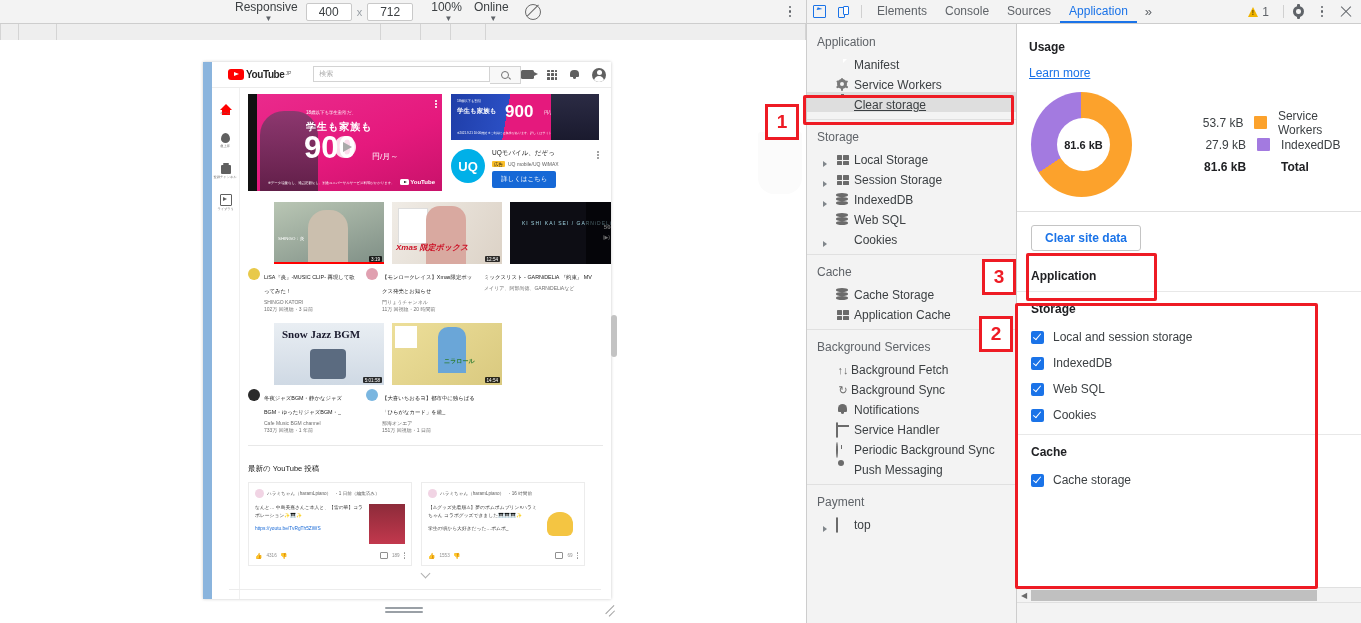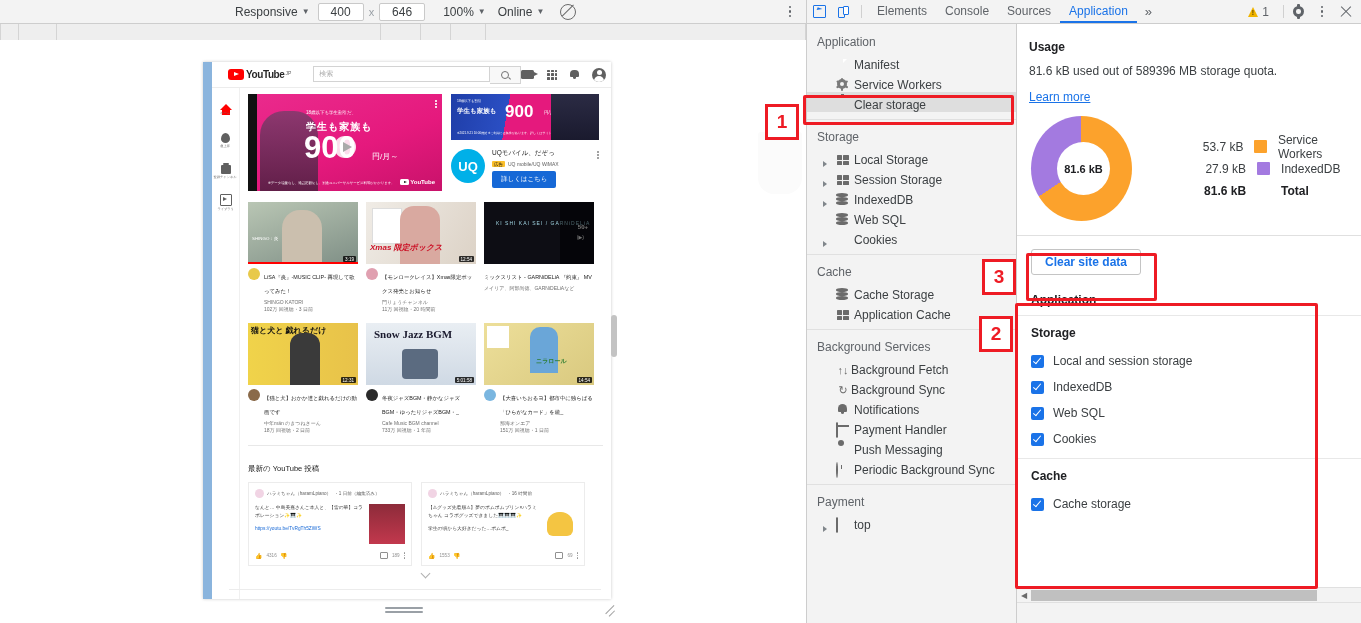--- a/index.html
+++ b/index.html
@@ -12,21 +12,21 @@
   .root{position:relative;width:1361px;height:623px;}
 
   
   .page-pane{position:absolute;left:0;top:0;width:806px;height:623px;background:#fff;}
   .dt-toolbar{
     position:absolute;left:0;top:0;width:806px;height:23px;background:#f3f3f3;
     border-bottom:1px solid #cdcdcd;display:flex;align-items:center;
   }
   .tb-spacer{flex:0 0 229px;}
   .tb-item{display:flex;align-items:center;height:23px;padding:0 6px;color:#3c4043;font-size:12px;white-space:nowrap;}
-  .tb-item.sel{cursor:pointer;}
+  .tb-item.sel{cursor:pointer;flex-direction:column;}
   .caret{font-size:8px;margin-left:4px;color:#5f6368;}
   .dim-input{
     width:44px;height:16px;border:1px solid #c9c9c9;background:#fff;border-radius:2px;
     text-align:center;font-size:12px;color:#3c4043;line-height:16px;margin:0 2px;
     font-family:"Liberation Sans",sans-serif;padding:0;
   }
   .dim-x{color:#9aa0a6;font-size:11px;padding:0 3px;}
   .throttle-ico{
     width:14px;height:14px;border:1.4px solid #6b6b6b;border-radius:50%;
     position:relative;margin-left:10px;
@@ -135,21 +135,21 @@
   .ad-title{font-size:6.5px;color:#1a1a1a;}
   .ad-line2{display:flex;align-items:center;gap:3px;margin-top:3px;}
   .ad-badge{background:#fbc02d;color:#111;font-size:4.5px;padding:.5px 2px;border-radius:1px;}
   .ad-sub{font-size:5px;color:#606060;}
   .ad-cta{margin-top:4px;display:inline-block;background:#1668d6;color:#fff;font-size:6.5px;padding:4px 9px;border-radius:2px;}
   .ad-kebab{display:flex;flex-direction:column;gap:1.4px;padding-top:2px;}
   .ad-kebab i{width:1.6px;height:1.6px;background:#909090;border-radius:50%;}
 
   .vgrid{display:flex;gap:8px;margin-top:11px;}
   .vcard{width:110px;}
-  .thumb{width:110px;height:62px;position:relative;overflow:hidden;}
+  .thumb{width:110px;height:62px;position:relative;overflow:hidden;margin-left:26px;}
   .dur{position:absolute;right:2px;bottom:2px;background:rgba(0,0,0,.8);color:#fff;font-size:4.6px;padding:.5px 2px;border-radius:1px;}
   .vmeta{display:flex;gap:4px;margin-top:4px;}
   .vava{width:12px;height:12px;border-radius:50%;flex:0 0 12px;}
   .vtitle{font-size:5.4px;color:#1a1a1a;line-height:1.5;}
   .vchan{font-size:5px;color:#707070;margin-top:3px;}
   .vviews{font-size:5px;color:#707070;margin-top:1px;}
   .vcard.nofull .vmeta{gap:0;}
 
   .sep{height:1px;background:#e8e8e8;margin:12px 0 0 0;}
   .posts-h{font-size:7.5px;color:#1a1a1a;margin:18px 0 8px 0;}
@@ -201,21 +201,21 @@
   .closex{width:20px;height:20px;position:relative;}
   .closex i{position:absolute;left:3px;top:9px;width:14px;height:1.4px;background:#5f6368;}
   .closex i:first-child{transform:rotate(45deg);}
   .closex i:last-child{transform:rotate(-45deg);}
 
   
   .dt-body{position:absolute;left:0;top:24px;width:555px;height:599px;display:flex;}
   .tree{width:209px;background:#f3f3f3;border-right:1px solid #cdcdcd;padding-top:8px;overflow:hidden;position:relative;}
   .grp{font-size:12px;color:#5f6368;padding:3px 0 3px 10px;}
   .trow{display:flex;align-items:flex-end;height:20px;padding-left:16px;font-size:12px;color:#3c4043;}
-  .trow.sel{background:#dedede;}
+  .trow.sel{background:#dedede;text-decoration:underline;}
   .tri{width:0;height:0;border-left:4px solid #80868b;border-top:3.3px solid transparent;border-bottom:3.3px solid transparent;margin-right:4px;flex:0 0 4px;}
   .tri.hidden{visibility:hidden;}
   .ti{width:14px;height:14px;margin-right:5px;flex:0 0 14px;position:relative;}
   .i-doc{width:9px;height:12px;background:#7a7a7a;border-radius:1px;margin:1px 0 0 3px;}
   .i-doc:after{content:"";position:absolute;right:2px;top:1px;border-left:4px solid #fff;border-bottom:4px solid transparent;}
   .i-gear{width:12px;height:12px;margin:1px;position:relative;}
   .i-gear:before{content:"";position:absolute;left:1px;top:1px;width:10px;height:10px;border-radius:50%;background:#7a7a7a;}
   .i-gear:after{content:"";position:absolute;left:4px;top:4px;width:4px;height:4px;border-radius:50%;background:#f3f3f3;}
   .i-gear b{position:absolute;left:4.8px;top:-.5px;width:2.4px;height:13px;background:#7a7a7a;border-radius:1px;}
   .i-gear b:nth-child(2){transform:rotate(60deg);}
@@ -295,21 +295,21 @@
   <div class="page-pane">
 
     <div class="dt-toolbar">
       <div class="tb-spacer"></div>
       <div class="tb-item sel">
         <span>Responsive</span>
         <span class="caret">▼</span>
       </div>
       <div class="dim-input">400</div>
       <span class="dim-x">x</span>
-      <div class="dim-input">646</div>
+      <div class="dim-input">712</div>
       <div class="tb-item sel" style="margin-left:10px">
         <span>100%</span>
         <span class="caret">▼</span>
       </div>
       <div class="tb-item sel">
         <span>Online</span>
         <span class="caret">▼</span>
       </div>
       <div class="throttle-ico"></div>
       <div class="tb-dots">
@@ -486,35 +486,20 @@
                   <div class="vmeta">
                     <span>
                       <span class="vtitle">ミックスリスト - GARNiDELiA 『約束』 MV</span>
                       <div class="vchan">メイリア、阿部尚徳、GARNiDELiAなど</div>
                     </span>
                   </div>
                 </div>
               </div>
 
               <div class="vgrid">
-                <div class="vcard">
-                  <div class="thumb" style="background:linear-gradient(90deg,#f0d34a,#e8c24a)">
-                    <span style="position:absolute;left:3px;top:2px;font-size:8px;font-weight:bold;color:#111">猫と犬と 戯れるだけ</span>
-                    <span style="position:absolute;left:42px;top:10px;width:30px;height:52px;background:#3a3a3a;border-radius:12px 12px 0 0"></span>
-                    <span class="dur">12:31</span>
-                  </div>
-                  <div class="vmeta">
-                    <span class="vava" style="background:#8a6a4a"></span>
-                    <span>
-                      <span class="vtitle">【猫と犬】おかか達と戯れるだけの動画です</span>
-                      <div class="vchan">中年män のきつねさーん</div>
-                      <div class="vviews">18万 回視聴・2 日前</div>
-                    </span>
-                  </div>
-                </div>
                 <div class="vcard">
                   <div class="thumb" style="background:linear-gradient(180deg,#e9eef3,#cfd9e4)">
                     <span style="position:absolute;left:8px;top:5px;font-size:11px;font-weight:bold;color:#1a1a2e;font-family:'Liberation Serif',serif">Snow Jazz BGM</span>
                     <span style="position:absolute;left:36px;top:26px;width:36px;height:30px;background:#5b6b80;border-radius:4px"></span>
                     <span class="dur">5:01:58</span>
                   </div>
                   <div class="vmeta">
                     <span class="vava" style="background:#2a2a2a"></span>
                     <span>
                       <span class="vtitle">冬夜ジャズBGM・静かなジャズBGM・ゆったりジャズBGM・_</span>
@@ -757,45 +742,44 @@
           <span>Background Sync</span>
         </div>
         <div class="trow">
           <span class="tri hidden"></span>
           <span class="ti"><span class="i-bell2"></span></span>
           <span>Notifications</span>
         </div>
         <div class="trow">
           <span class="tri hidden"></span>
           <span class="ti"><span class="i-card"></span></span>
-          <span>Payment Handler</span>
+          <span>Service Handler</span>
+        </div>
+        <div class="trow">
+          <span class="tri hidden"></span>
+          <span class="ti"><span class="i-clock"></span></span>
+          <span>Periodic Background Sync</span>
         </div>
         <div class="trow">
           <span class="tri hidden"></span>
           <span class="ti"><span class="i-cloud"></span></span>
           <span>Push Messaging</span>
-        </div>
-        <div class="trow">
-          <span class="tri hidden"></span>
-          <span class="ti"><span class="i-clock"></span></span>
-          <span>Periodic Background Sync</span>
         </div>
 
         <div class="tdiv"></div>
         <div class="grp">Payment</div>
         <div class="trow">
           <span class="tri"></span>
           <span class="ti"><span class="i-frame"></span></span>
           <span>top</span>
         </div>
       </div>
 
       <div class="panel">
         <div class="usage-h">Usage</div>
-        <div class="usage-l">81.6 kB used out of 589396 MB storage quota.</div>
         <a class="learn" href="#">Learn more</a>
 
         <div class="chart-area">
           <div class="donut" id="donut" style="background: conic-gradient(rgb(252, 162, 44) 0deg, rgb(252, 162, 44) 236.91deg, rgb(163, 122, 224) 236.91deg, rgb(163, 122, 224) 360deg);">
             <div class="donut-hole">81.6 kB</div>
           </div>
           <div class="legend">
             <div class="lrow">
               <span class="lval">53.7 kB</span>
               <span class="lsw" id="sw0" style="background: rgb(252, 162, 44);"></span>

